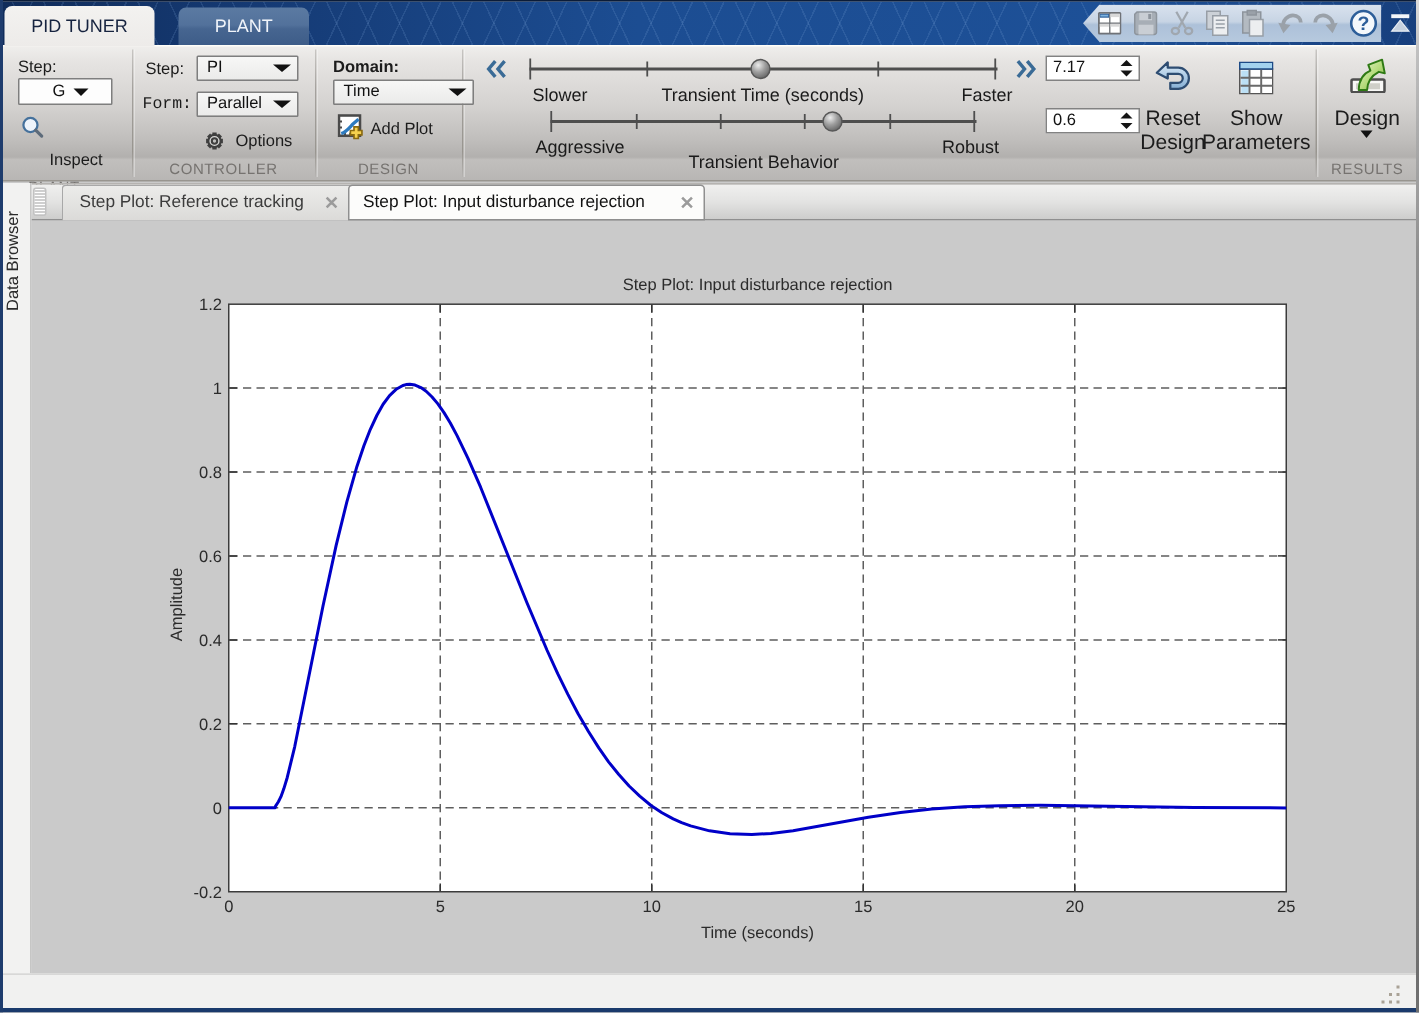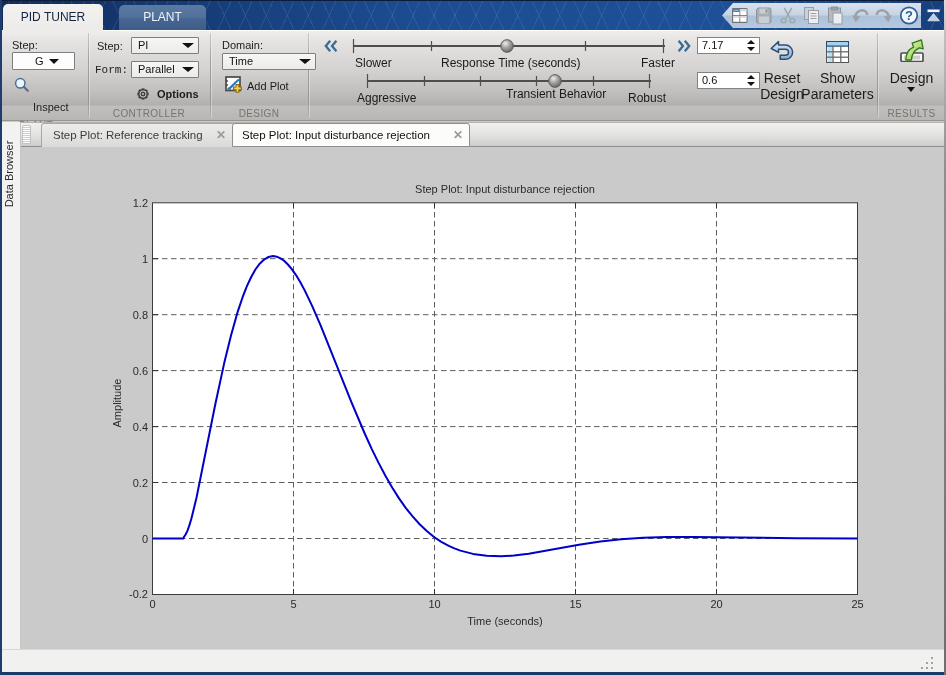--- a/index.html
+++ b/index.html
@@ -179,23 +179,23 @@
           <line x1="10.6" y1="7" x2="12.6" y2="7"></line>
         <line x1="3.04" y1="3.04" x2="4.45" y2="4.45"></line>
           <line x1="9.55" y1="9.55" x2="10.96" y2="10.96"></line>
         <line x1="10.96" y1="3.04" x2="9.55" y2="4.45"></line>
           <line x1="4.45" y1="9.55" x2="3.04" y2="10.96"></line>
       </g>
       <circle cx="7" cy="7" r="4.1" fill="#dadad8" stroke="#3f3f3f" stroke-width="1.4"></circle>
       <circle cx="7" cy="7" r="1.8" fill="#c0c0be" stroke="#3f3f3f" stroke-width="1.4"></circle>
     </svg>
   </div>
-  <div class="tslabel" style="left:157px; top:58px;font-weight:bold;">Options</div>
-
-  <div class="tslabel" style="left:222px; top:9px;">Domain:</div>
+  <div class="tslabel" style="left:157px; top:58px;">Options</div>
+
+  <div class="tslabel" style="left:222px; top:9px;font-weight:bold;">Domain:</div>
   <div class="dropdown" style="left:222px; top:23px; width:94px; height:17px; line-height:15px; padding-left:6px;">Time<span class="arr"></span></div>
   <div style="position:absolute; left:225px; top:46px; width:18px; height:18px;">
     <svg width="18" height="18" viewBox="0 0 18 18">
       <rect x="1" y="1" width="14" height="13.5" fill="#ffffff" stroke="#4a4a4a" stroke-width="1.7"></rect>
       <g stroke="#4a4a4a" stroke-width="1.3">
           <line x1="1" y1="5" x2="3" y2="5"></line>
           <line x1="1" y1="9" x2="3" y2="9"></line>
       <line x1="5" y1="14.5" x2="5" y2="12.5"></line>
           <line x1="8.5" y1="14.5" x2="8.5" y2="12.5"></line>
         </g>
@@ -229,21 +229,21 @@
       <defs>
           <radialGradient id="ballg1" cx="38%" cy="30%" r="75%">
         <stop offset="0%" stop-color="#ececec"></stop>
             <stop offset="50%" stop-color="#9e9e9e"></stop>
             <stop offset="100%" stop-color="#636363"></stop>
       </radialGradient>
         </defs>
     </svg>
   </div>
   <div class="slabel" style="left:355px; top:26px;">Slower</div>
-  <div class="slabel" style="left:441px; top:26px;">Response Time (seconds)</div>
+  <div class="slabel" style="left:441px; top:26px;">Transient Time (seconds)</div>
   <div class="slabel" style="left:641px; top:26px;">Faster</div>
   <div id="slider2" style="position:absolute; left:364px; top:41px; width:290px; height:21px;">
     <svg width="290" height="21" viewBox="0 0 290 21">
       <line x1="3" y1="10" x2="287" y2="10" stroke="#4e4e4e" stroke-width="2"></line>
       <line x1="3.5" y1="3" x2="3.5" y2="17" stroke="#4e4e4e" stroke-width="1.2"></line>
       <line x1="60.5" y1="5" x2="60.5" y2="15" stroke="#4e4e4e" stroke-width="1.2"></line>
       <line x1="116.5" y1="5" x2="116.5" y2="15" stroke="#4e4e4e" stroke-width="1.2"></line>
       <line x1="172.5" y1="5" x2="172.5" y2="15" stroke="#4e4e4e" stroke-width="1.2"></line>
       <line x1="229.5" y1="5" x2="229.5" y2="15" stroke="#4e4e4e" stroke-width="1.2"></line>
       <line x1="285.5" y1="3" x2="285.5" y2="17" stroke="#4e4e4e" stroke-width="1.2"></line>
@@ -251,21 +251,21 @@
       <defs>
           <radialGradient id="ballg2" cx="38%" cy="30%" r="75%">
         <stop offset="0%" stop-color="#ececec"></stop>
             <stop offset="50%" stop-color="#9e9e9e"></stop>
             <stop offset="100%" stop-color="#636363"></stop>
       </radialGradient>
         </defs>
     </svg>
   </div>
   <div class="slabel" style="left:357px; top:61px;">Aggressive</div>
-  <div class="slabel" style="left:459px; top:57px;margin-left:47px;">Transient Behavior</div>
+  <div class="slabel" style="left:459px; top:71px;">Transient Behavior</div>
   <div class="slabel" style="left:628px; top:61px;">Robust</div>
 
   <div class="spin" style="left:697px; top:7px; padding-left:4px; line-height:14px;">7.17<span class="up"></span><span class="dn"></span></div>
   <div class="spin" style="left:697px; top:42px; padding-left:4px; line-height:14px;">0.6<span class="up"></span><span class="dn"></span></div>
 
   <div style="position:absolute; left:768px; top:7px; width:30px; height:26px;">
     <svg width="30" height="26" viewBox="0 0 30 26">
       <defs>
           <linearGradient id="rg" x1="0" y1="0" x2="0" y2="1">
         <stop offset="0%" stop-color="#ddebf7"></stop>

